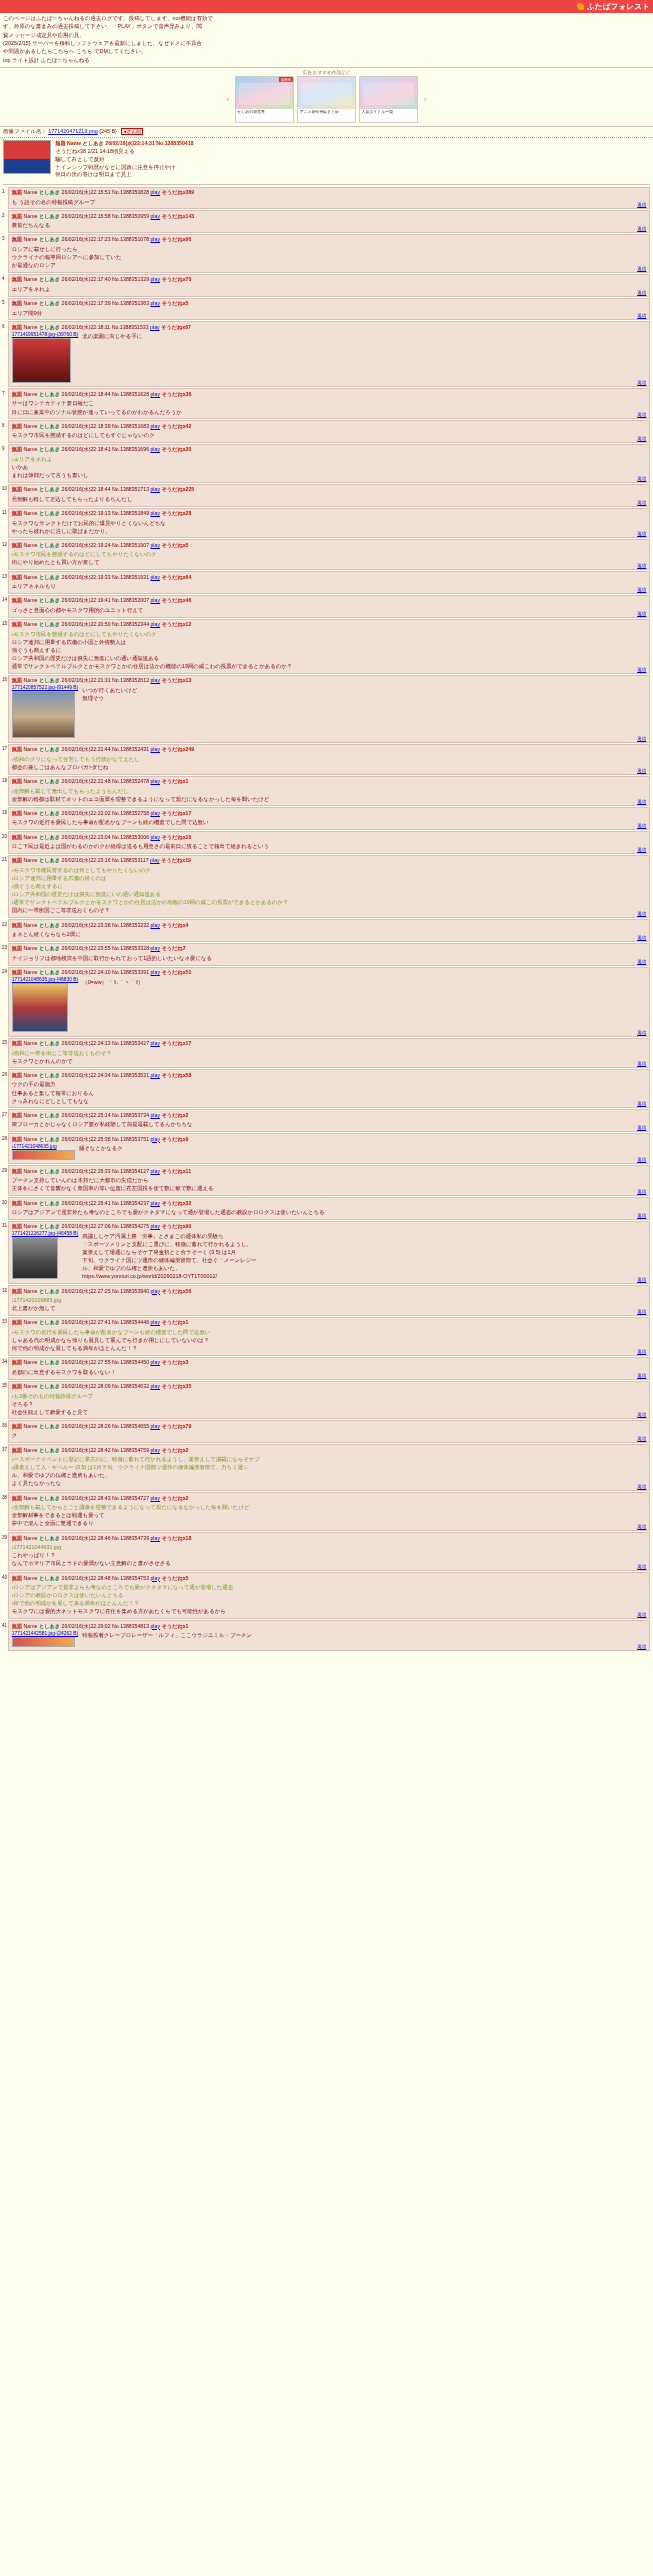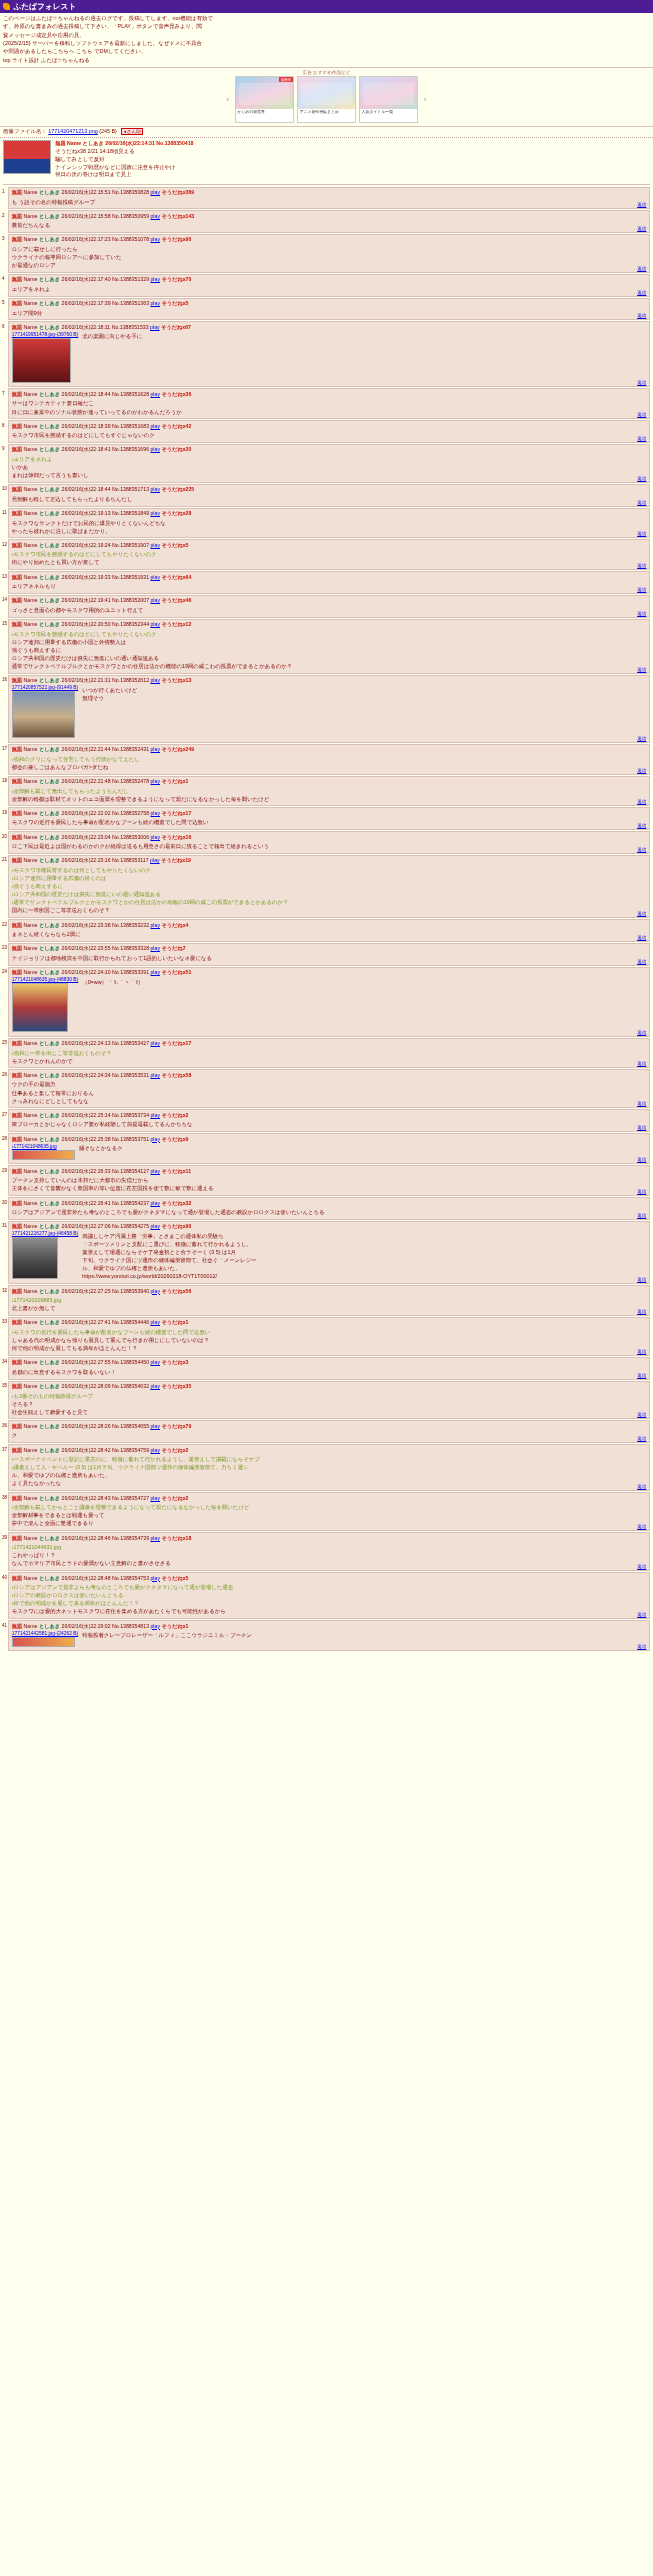--- a/index.html
+++ b/index.html
@@ -5,28 +5,29 @@
   html,body{margin:0;padding:0;}
   body{
     background:#ffffee;
     color:#800000;
     font-family:"Liberation Sans","DejaVu Sans",sans-serif;
     font-size:5.7px;
     width:653px;
   }
   a{color:#0000ee;text-decoration:underline;}
   .header-bar{
-    background:#4c1d95;
+    background:#ef4444;
     color:#ffffff;
     padding:1.5px 3.1px;
     font-size:7.7px;
     font-weight:bold;
     display:flex;
     align-items:center;
     gap:3.1px;
+    justify-content:flex-end;
   }
   .leaf{
     display:inline-block;
     width:7.2px;height:6.2px;
     background:#f0a000;
     border-radius:1px 4.1px 1px 4.1px;
   }
   .notice{
     padding:2.1px 3.1px 1px 3.1px;
     font-size:5.4px;

